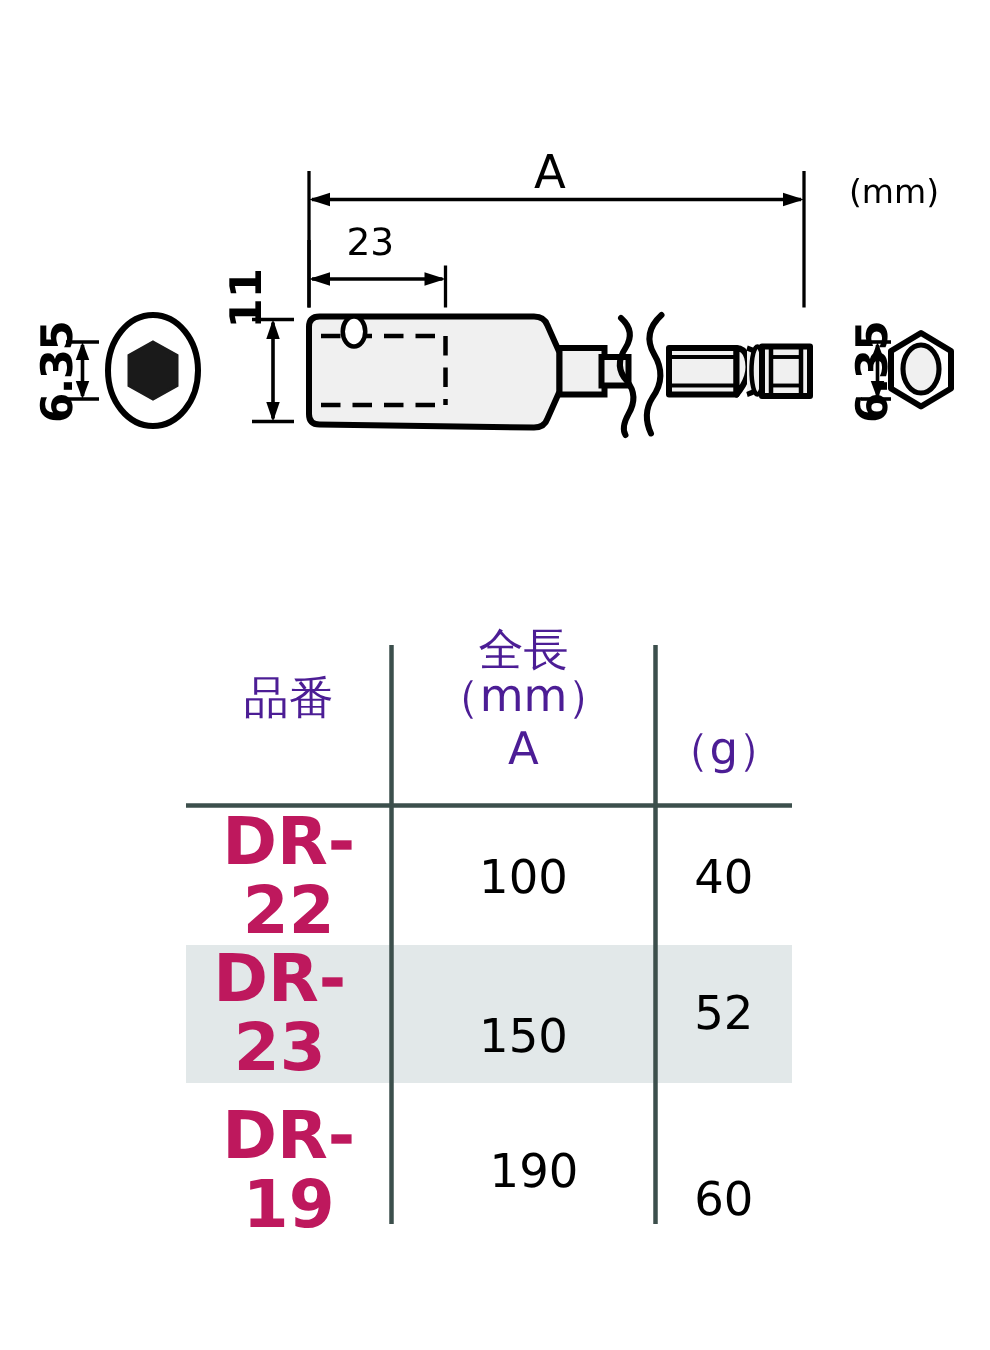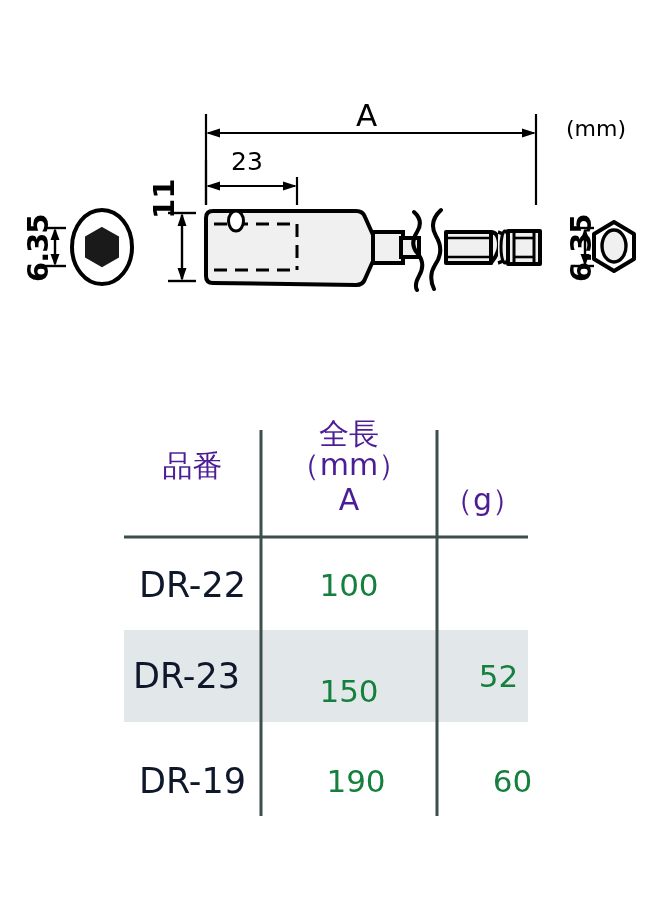--- a/index.html
+++ b/index.html
@@ -93,27 +93,27 @@
     text-align: center;
     line-height: 1.05;
     white-space: pre-line;
   }
   .hdr-text {
     color: #4c1d95;
     font-size: 30px;
     font-weight: 400;
   }
   .part-text {
-    color: #0f172a;
-    font-size: 35px;
-    font-weight: 400;
+    color: #be185d;
+    font-size: 44px;
+    font-weight: 700;
     letter-spacing: 0px;
   }
   .val-text {
-    color: #15803d;
+    color: #000000;
     font-size: 31px;
     font-weight: 400;
   }
 </style>
 </head>
 <body>
 
 <div id="sheet">
 
   <svg class="drawing-layer" viewBox="0 0 660 900" width="660" height="900" xmlns="http://www.w3.org/2000/svg">
@@ -228,23 +228,24 @@
 
     <div class="cell hdr-text" style="left:0px; top:16px; width:137px; height:60px;">品番</div>
 
     <div class="cell hdr-text" style="left:137px; top:6px; width:176px; height:46px;">全長（mm）</div>
     <div class="cell hdr-text" style="left:137px; top:60px; width:176px; height:40px;">A</div>
 
     <div class="cell hdr-text" style="left:313px; top:58px; width:91px; height:44px;">（g）</div>
 
     <div class="cell part-text" style="left:0px; top:136px; width:137px; height:58px;">DR-22</div>
     <div class="cell val-text" style="left:137px; top:136px; width:176px; height:58px;">100</div>
+    <div class="cell val-text" style="left:313px; top:136px; width:91px; height:58px;">40</div>
 
     <div class="cell part-text" style="left:0px; top:227px; width:125px; height:58px;">DR-23</div>
     <div class="cell val-text" style="left:137px; top:242px; width:176px; height:58px;">150</div>
-    <div class="cell val-text" style="left:313px; top:227px; width:91px; height:58px;margin-left:16px;">52</div>
+    <div class="cell val-text" style="left:313px; top:227px; width:91px; height:58px;">52</div>
 
     <div class="cell part-text" style="left:0px; top:332px; width:137px; height:58px;">DR-19</div>
     <div class="cell val-text" style="left:137px; top:332px; width:190px; height:58px;">190</div>
-    <div class="cell val-text" style="left:313px; top:332px; width:91px; height:58px;margin-left:30px;">60</div>
+    <div class="cell val-text" style="left:313px; top:351px; width:91px; height:58px;">60</div>
   </div>
 
 </div>
 
 </body></html>

